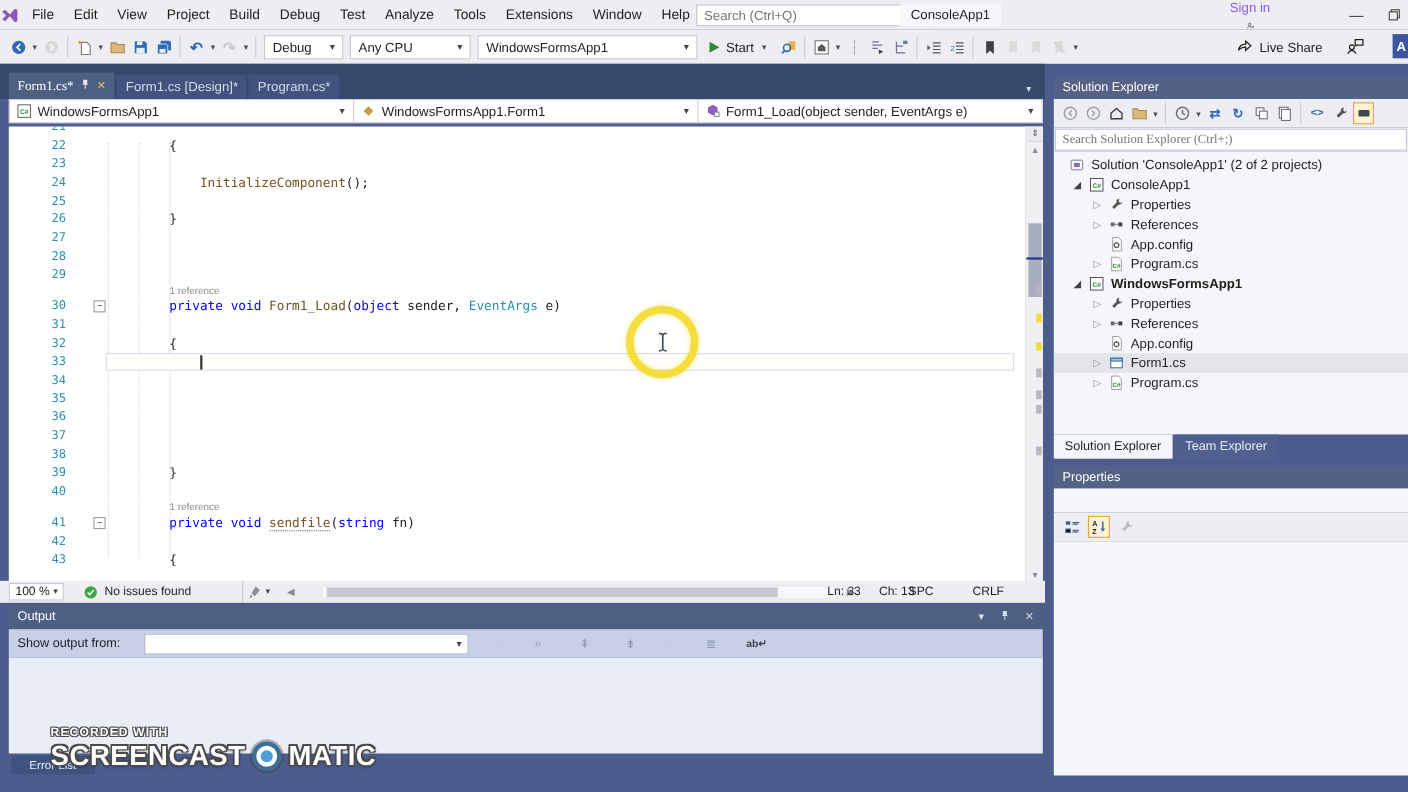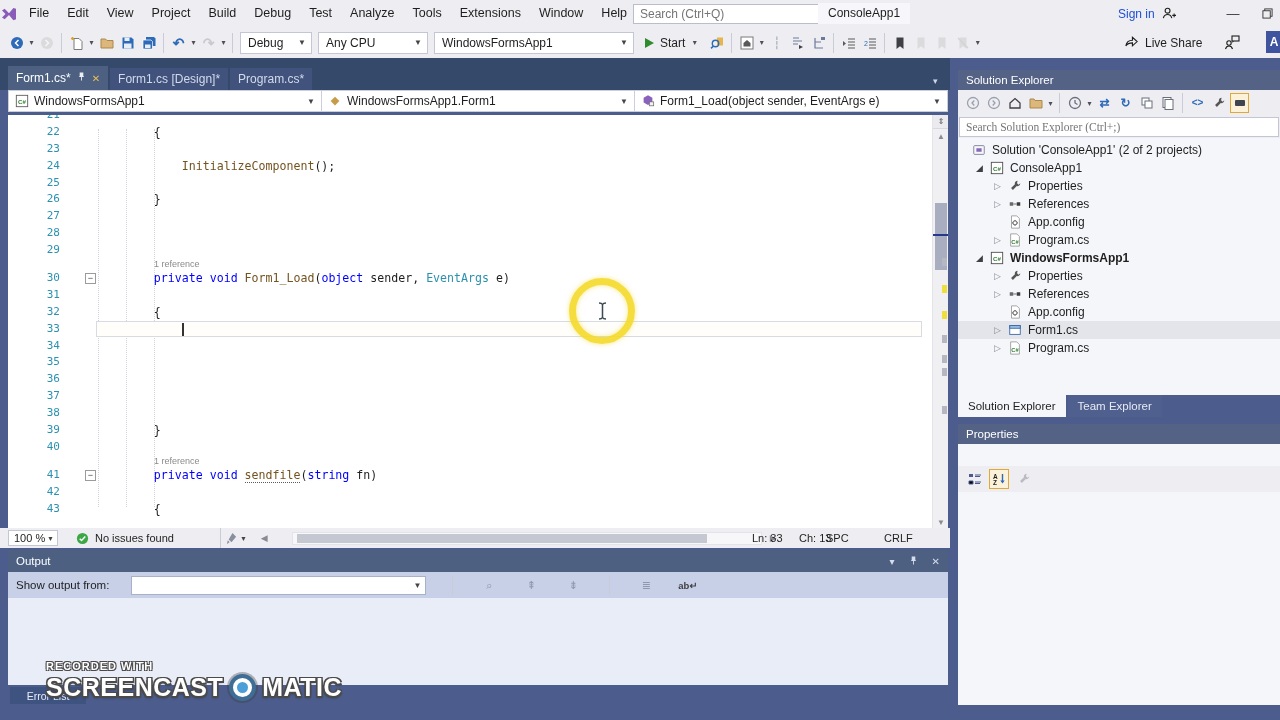--- a/index.html
+++ b/index.html
@@ -7,39 +7,39 @@
   .stage { position:relative; width:1280px; height:720px; background:#4C5C8C; overflow:hidden; font-family:"Liberation Sans", sans-serif; }
 
   
   .menubar { position:absolute; left:0; top:0; width:1280px; height:27px; background:#EEEEF2; display:flex; align-items:center; }
   .vslogo { width:14px; height:18px; margin-left:2px; }
   .menu-items { display:flex; height:27px; align-items:center; margin-left:4px; }
   .menu-item { padding:0 9px; font-size:12.5px; color:#1e1e1e; line-height:27px; cursor:default; }
   .searchbox { position:absolute; left:633px; top:4px; width:212px; height:20px; background:#fff; border:1px solid #B9BDCC; display:flex; align-items:center; }
   .searchbox input { border:0; outline:0; flex:1; font-size:12px; color:#777; padding:0 6px; font-family:"Liberation Sans", sans-serif; background:transparent; }
   .badge { position:absolute; left:818px; top:3px; height:21px; padding:0 10px; background:#F7F7FB; font-size:12px; color:#1e1e1e; line-height:21px; }
-  .signin { position:absolute; left:1118px; top:0; height:27px; display:flex; align-items:center; gap:6px; font-size:12px; color:#1d4ed8; }
+  .signin { position:absolute; left:1118px; top:0; height:27px; display:flex; align-items:center; gap:6px; font-size:12px; color:#8b5cf6;flex-direction:column; }
   .winbtn { position:absolute; top:0; width:34px; height:27px; display:flex; align-items:center; justify-content:center; color:#333; font-size:13px; }
 
   .toolbar { position:absolute; left:0; top:27px; width:1280px; height:31px; background:#EEEEF2; display:flex; align-items:center; padding-left:6px; }
   .tbi { width:19px; height:20px; display:inline-flex; align-items:center; justify-content:center; margin:0 1px; }
   .tbi svg { width:14px; height:14px; }
   .tbi.dis { opacity:.45; filter:grayscale(1); }
   .ddc { font-size:8px; color:#4f4f5a; width:9px; text-align:center; }
   .vsep { height:20px; border-left:1px solid #C9CBD9; margin:0 4px; }
   .combo { height:22px; background:#fff; border:1px solid #C3C6D4; display:flex; align-items:center; font-size:12px; color:#1e1e1e; padding-left:7px; margin:0 3px; }
   .combo .ca { margin-left:auto; padding:0 5px; font-size:8px; color:#444; }
   .startbtn { display:flex; align-items:center; gap:5px; padding:0 7px; height:24px; font-size:12px; color:#1e1e1e; }
   .livshare { position:absolute; left:1124px; top:27px; height:31px; display:flex; align-items:center; gap:6px; font-size:12px; color:#1e1e1e; }
   .notifA { position:absolute; left:1266px; top:31px; width:16px; height:22px; background:#3E549E; color:#fff; font-size:12px; font-weight:bold; display:flex; align-items:center; justify-content:center; }
 
   
   .tabstrip { position:absolute; left:0; top:58px; width:950px; height:32px; background:#35496A; display:flex; align-items:flex-end; padding-left:8px; }
   .tab { height:22px; display:flex; align-items:center; padding:0 8px; font-size:12px; color:#D3DAEB; background:#41537D; margin-right:2px; gap:6px; }
-  .tab.active { background:#4D6082; color:#fff; height:24px; }
+  .tab.active { background:#4D6082; color:#fff; height:24px;font-family:Liberation Serif, serif; }
   .tab .tclose { color:#E9BE5A; font-size:10px; }
   .doclist-arrow { position:absolute; right:10px; bottom:8px; color:#cfd6e8; font-size:9px; }
 
   .breadcrumb { position:absolute; left:8px; top:90px; width:940px; height:22px; background:#FFFFFF; border:1px solid #CCCEDB; display:flex; }
   .bccell { flex:1; display:flex; align-items:center; gap:5px; padding:0 6px; border-right:1px solid #CCCEDB; font-size:12px; color:#1e1e1e; position:relative; }
   .bccell:last-child { border-right:0; }
   .bccell .ca { margin-left:auto; font-size:8px; color:#444; }
   .bccell svg { width:14px; height:14px; flex:none; }
 
   

